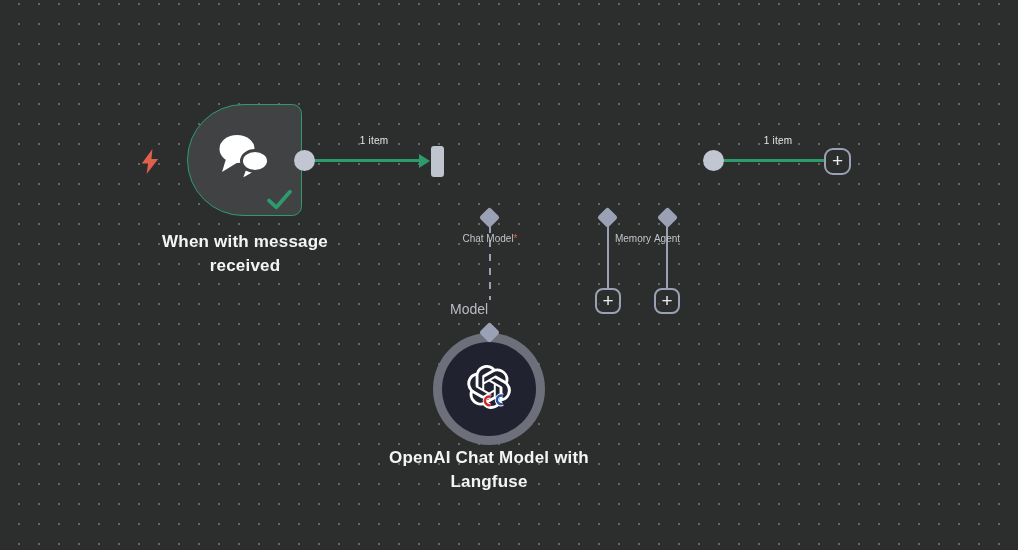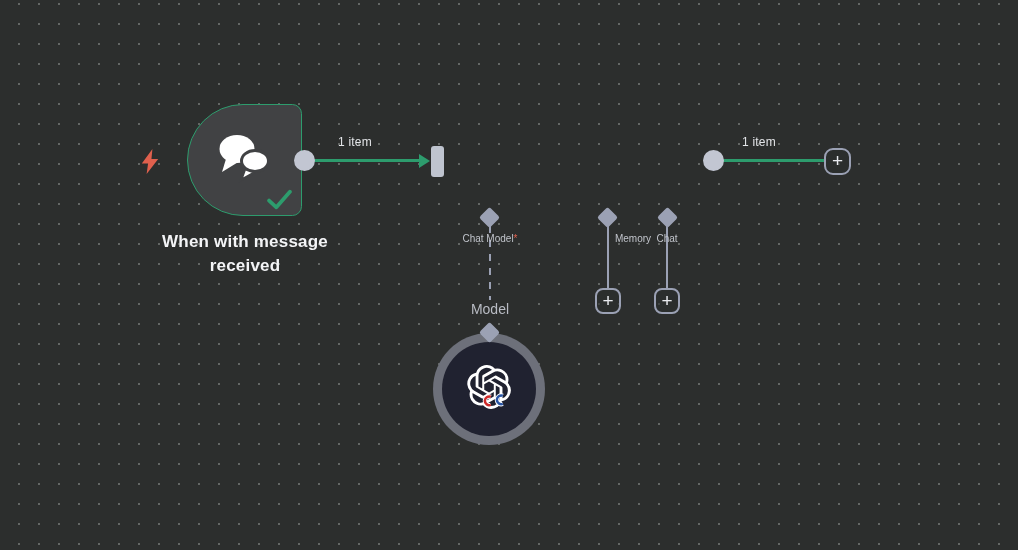--- a/index.html
+++ b/index.html
@@ -19,21 +19,21 @@
 
   .edge { position:absolute; height:3px; background:#2d9c6d; z-index:1; }
   #edge1 { left:305px; top:159px; width:116px; }
   #edge2 { left:713px; top:159px; width:112px; }
   .edge-arrow {
     position:absolute; width:0; height:0; z-index:1;
     border-left:11px solid #2d9c6d; border-top:7px solid transparent; border-bottom:7px solid transparent;
   }
   #edge1-arrow { left:419px; top:153.5px; }
   .edge-label {
-    position:absolute; width:72px; text-align:left; font-size:12px;
+    position:absolute; width:72px; text-align:center; font-size:10px;
     color:#e3e5e8; z-index:2; letter-spacing:0.2px;
   }
   #edge1-label { left:338px; top:135px; }
   #edge2-label { left:742px; top:135px; }
 
   .port-circle {
     position:absolute; width:21px; height:21px; border-radius:50%;
     background:#c2c6d2; z-index:3;
   }
   #trigger-out { left:294px; top:150px; }
@@ -73,21 +73,21 @@
   .req-mark { color:#e0604d; }
 
   .vline { position:absolute; width:2px; background:#9ba1b4; z-index:1; }
   #memory-line { left:606.5px; top:225px; height:64px; }
   #tool-line   { left:665.5px; top:225px; height:64px; }
   #chatmodel-dash {
     position:absolute; left:489px; top:226px; width:2px; height:100px; z-index:1;
     background:repeating-linear-gradient(to bottom, #9ba1b4 0 7px, transparent 7px 14px);
   }
   #model-label {
-    position:absolute; left:450px; top:300px; width:80px; text-align:center;
+    position:absolute; left:450px; top:300px; width:80px; text-align:left;
     font-size:14px; color:#b9bcc4; background:#2c2e2d; z-index:2; padding:1px 0;
   }
 
   #openai-node {
     position:absolute; left:433px; top:333px; width:112px; height:112px;
     border-radius:50%; background:#6d707a; z-index:2;
   }
   #openai-node .inner {
     position:absolute; left:9px; top:9px; width:94px; height:94px;
     border-radius:50%; background:#202230;
@@ -150,21 +150,21 @@
   <div class="plus-btn" id="out-plus">
     <span>+</span>
   </div>
 
   <div class="diamond" id="chatmodel-diamond"></div>
   <div class="diamond" id="memory-diamond"></div>
   <div class="diamond" id="tool-diamond"></div>
 
   <div class="sub-label" id="chatmodel-label"><span>Chat Model</span><span class="req-mark">*</span></div>
   <div class="sub-label" id="memory-label">Memory</div>
-  <div class="sub-label" id="tool-label">Chat</div>
+  <div class="sub-label" id="tool-label">Agent</div>
 
   <div class="vline" id="memory-line"></div>
   <div class="vline" id="tool-line"></div>
   <div class="plus-btn" id="memory-plus">
     <span>+</span>
   </div>
   <div class="plus-btn" id="tool-plus">
     <span>+</span>
   </div>
 
@@ -177,14 +177,15 @@
     <svg id="openai-logo" viewBox="0 0 24 24">
       <path fill="#ffffff" d="M22.2819 9.8211a5.9847 5.9847 0 0 0-.5157-4.9108 6.0462 6.0462 0 0 0-6.5098-2.9A6.0651 6.0651 0 0 0 4.9807 4.1818a5.9847 5.9847 0 0 0-3.9977 2.9 6.0462 6.0462 0 0 0 .7427 7.0966 5.98 5.98 0 0 0 .511 4.9107 6.051 6.051 0 0 0 6.5146 2.9001A5.9847 5.9847 0 0 0 13.2599 24a6.0557 6.0557 0 0 0 5.7718-4.2058 5.9894 5.9894 0 0 0 3.9977-2.9001 6.0557 6.0557 0 0 0-.7475-7.073zm-9.022 12.6081a4.4755 4.4755 0 0 1-2.8764-1.0408l.1419-.0804 4.7783-2.7582a.7948.7948 0 0 0 .3927-.6813v-6.7369l2.02 1.1686a.071.071 0 0 1 .038.0615v5.5826a4.504 4.504 0 0 1-4.4945 4.4849zm-9.6607-4.1254a4.4708 4.4708 0 0 1-.5346-3.0137l.142.0852 4.783 2.7582a.7712.7712 0 0 0 .7806 0l5.8428-3.3685v2.3324a.0804.0804 0 0 1-.0332.0615L9.74 19.9502a4.4992 4.4992 0 0 1-6.1408-1.6464zM2.3408 7.8956a4.485 4.485 0 0 1 2.3655-1.9728V11.6a.7664.7664 0 0 0 .3879.6765l5.8144 3.3543-2.0201 1.1685a.0757.0757 0 0 1-.071 0l-4.8303-2.7865A4.504 4.504 0 0 1 2.3408 7.8956zm16.5963 3.8558L13.1038 8.364 15.1192 7.2a.0757.0757 0 0 1 .071 0l4.8303 2.7913a4.4944 4.4944 0 0 1-.6765 8.1042v-5.6772a.79.79 0 0 0-.407-.667zm2.0107-3.0231l-.142-.0852-4.7735-2.7818a.7759.7759 0 0 0-.7854 0L9.409 9.2297V6.8974a.0662.0662 0 0 1 .0284-.0615l4.8303-2.7866a4.4992 4.4992 0 0 1 6.6802 4.66zM8.3065 12.863l-2.02-1.1638a.0804.0804 0 0 1-.038-.0567V6.0742a4.4992 4.4992 0 0 1 7.3757-3.4537l-.142.0805L8.704 5.459a.7948.7948 0 0 0-.3927.6813zm1.0976-2.3654l2.602-1.4998 2.6069 1.4998v2.9994l-2.5974 1.4997-2.6067-1.4997Z"></path>
     </svg>
     <svg id="cc-overlay" viewBox="0 0 34 22">
       <path d="M25.5 4.5 A7 7 0 1 0 25.5 17.5" fill="none" stroke="#ffffff" stroke-width="7" transform="translate(12,0) scale(0.62)"></path>
       <path d="M25.5 4.5 A7 7 0 1 0 25.5 17.5" fill="none" stroke="#2a56a5" stroke-width="4.2" transform="translate(12,0) scale(0.62)"></path>
       <path d="M25.5 4.5 A7 7 0 1 0 25.5 17.5" fill="none" stroke="#ffffff" stroke-width="7" transform="translate(0,1) scale(0.62)"></path>
       <path d="M25.5 4.5 A7 7 0 1 0 25.5 17.5" fill="none" stroke="#cf2b2b" stroke-width="4.2" transform="translate(0,1) scale(0.62)"></path>
     </svg>
   </div>
+  <div class="node-label" id="openai-label">OpenAI Chat Model with Langfuse</div>
 
 </div>
 
 </body></html>

